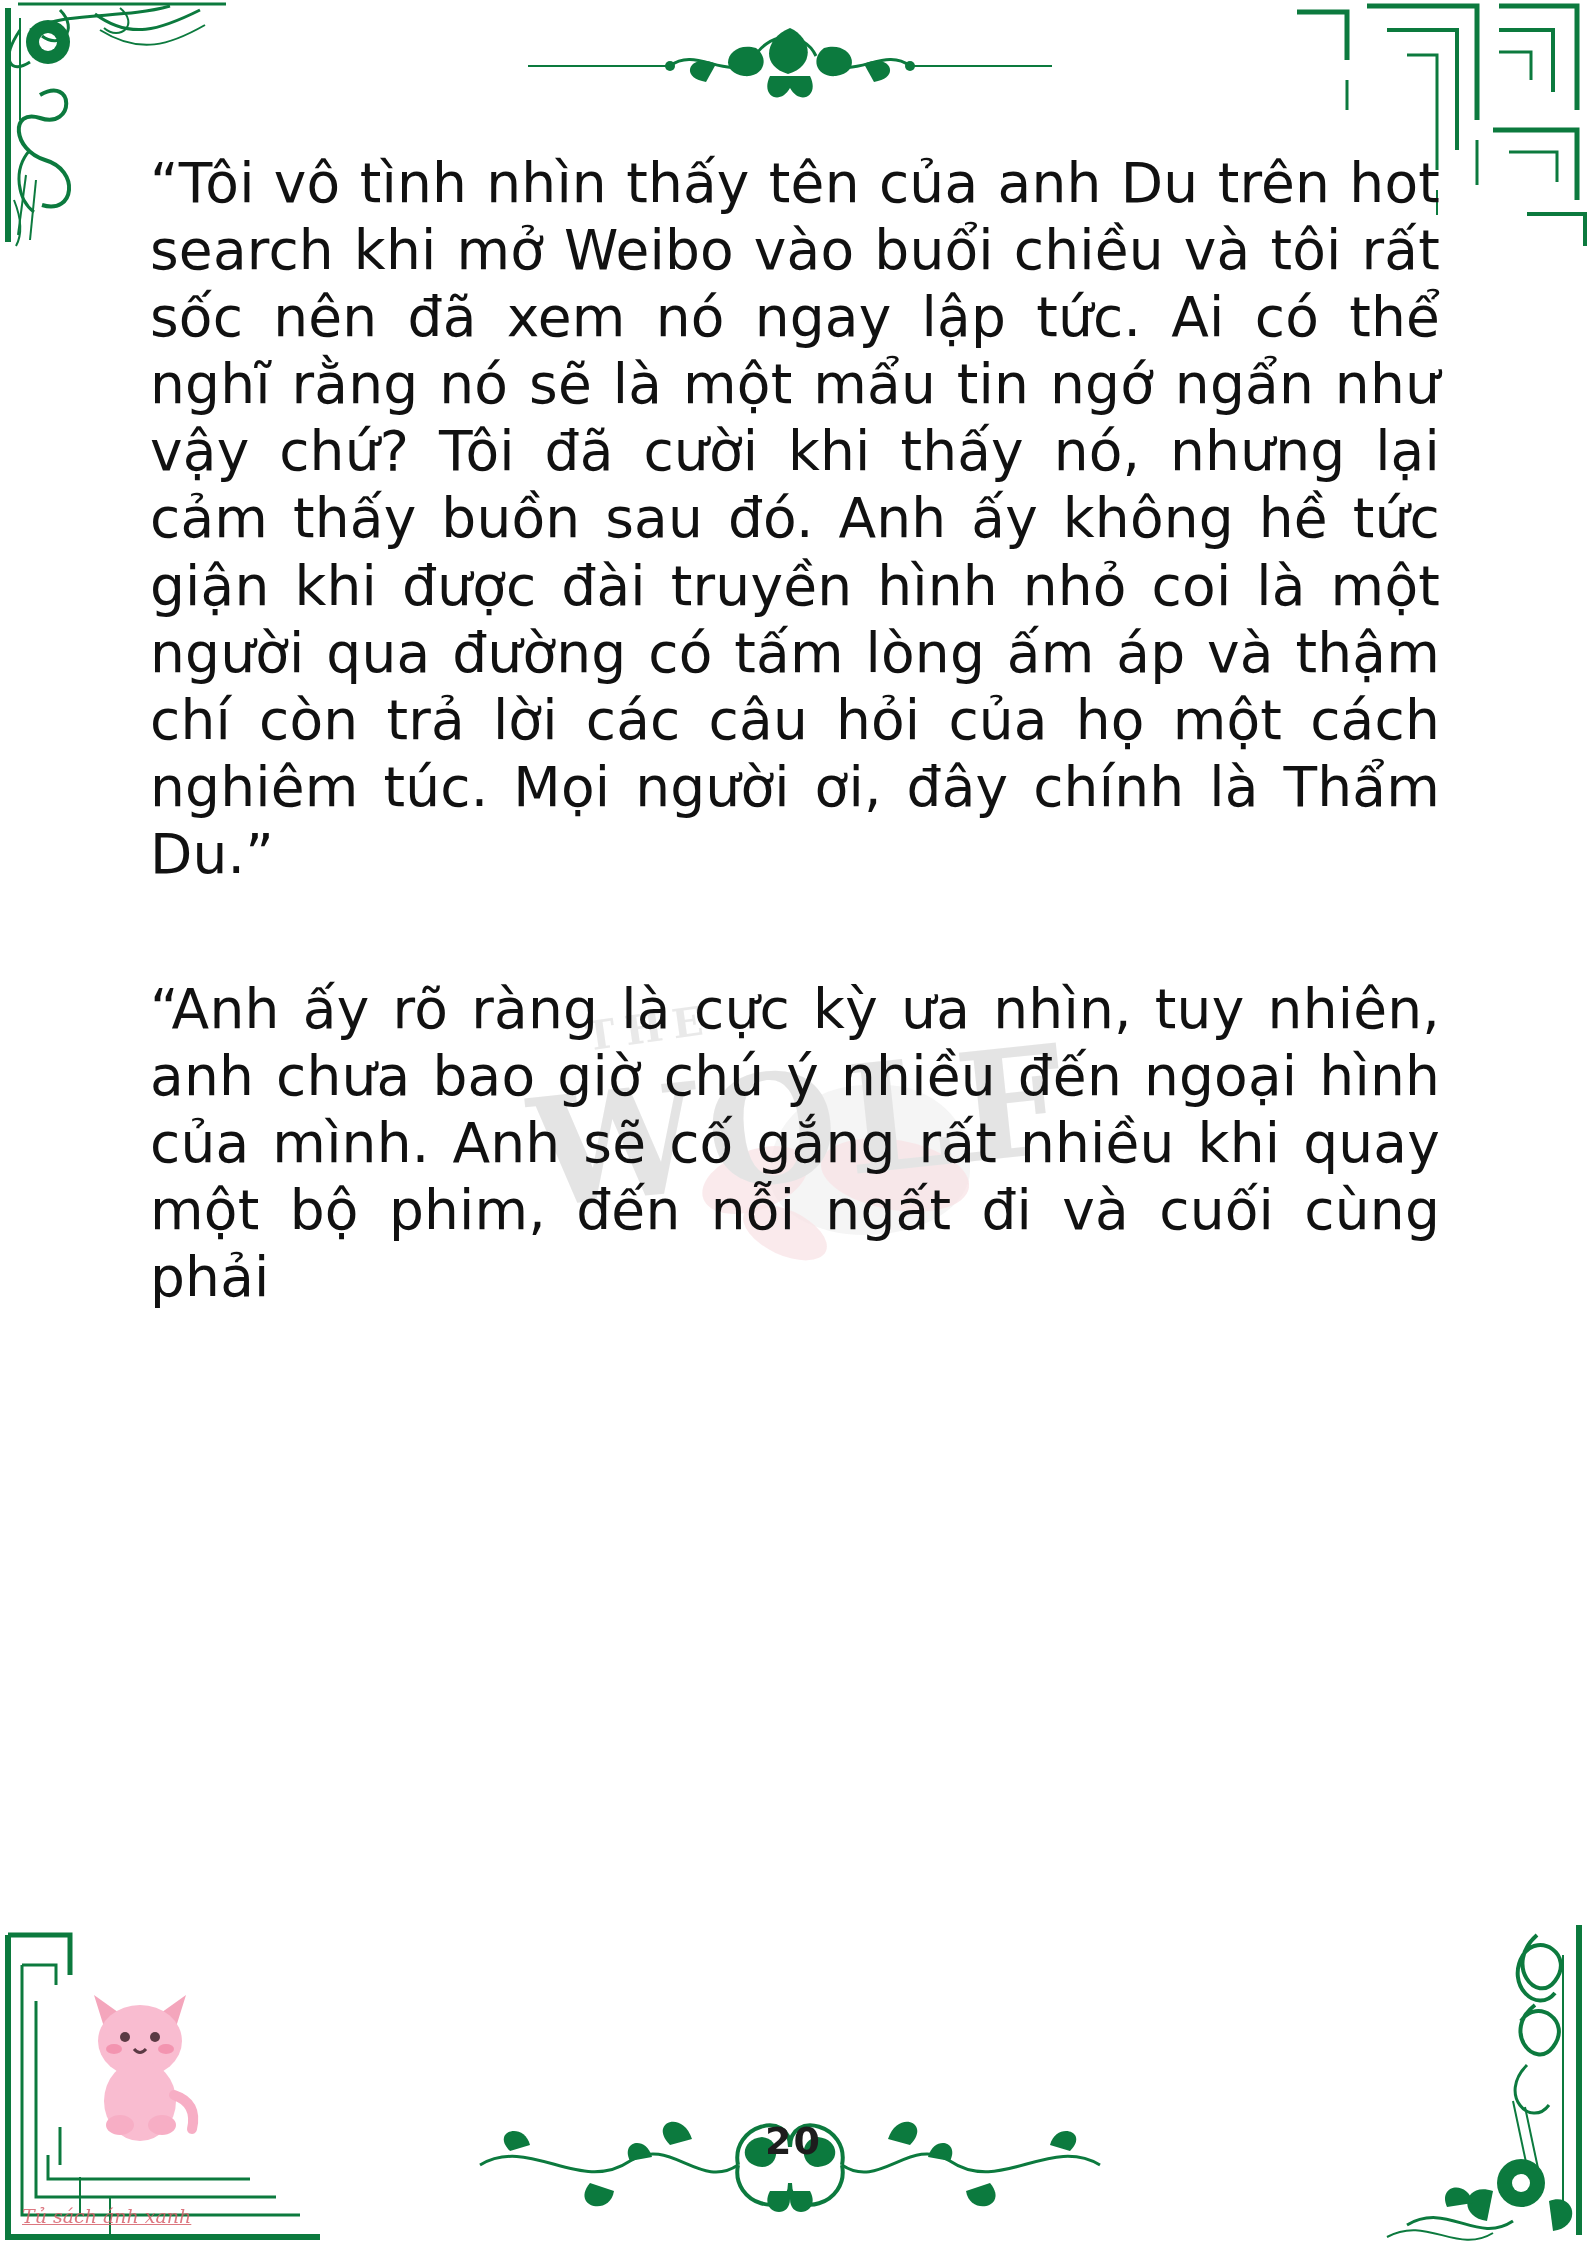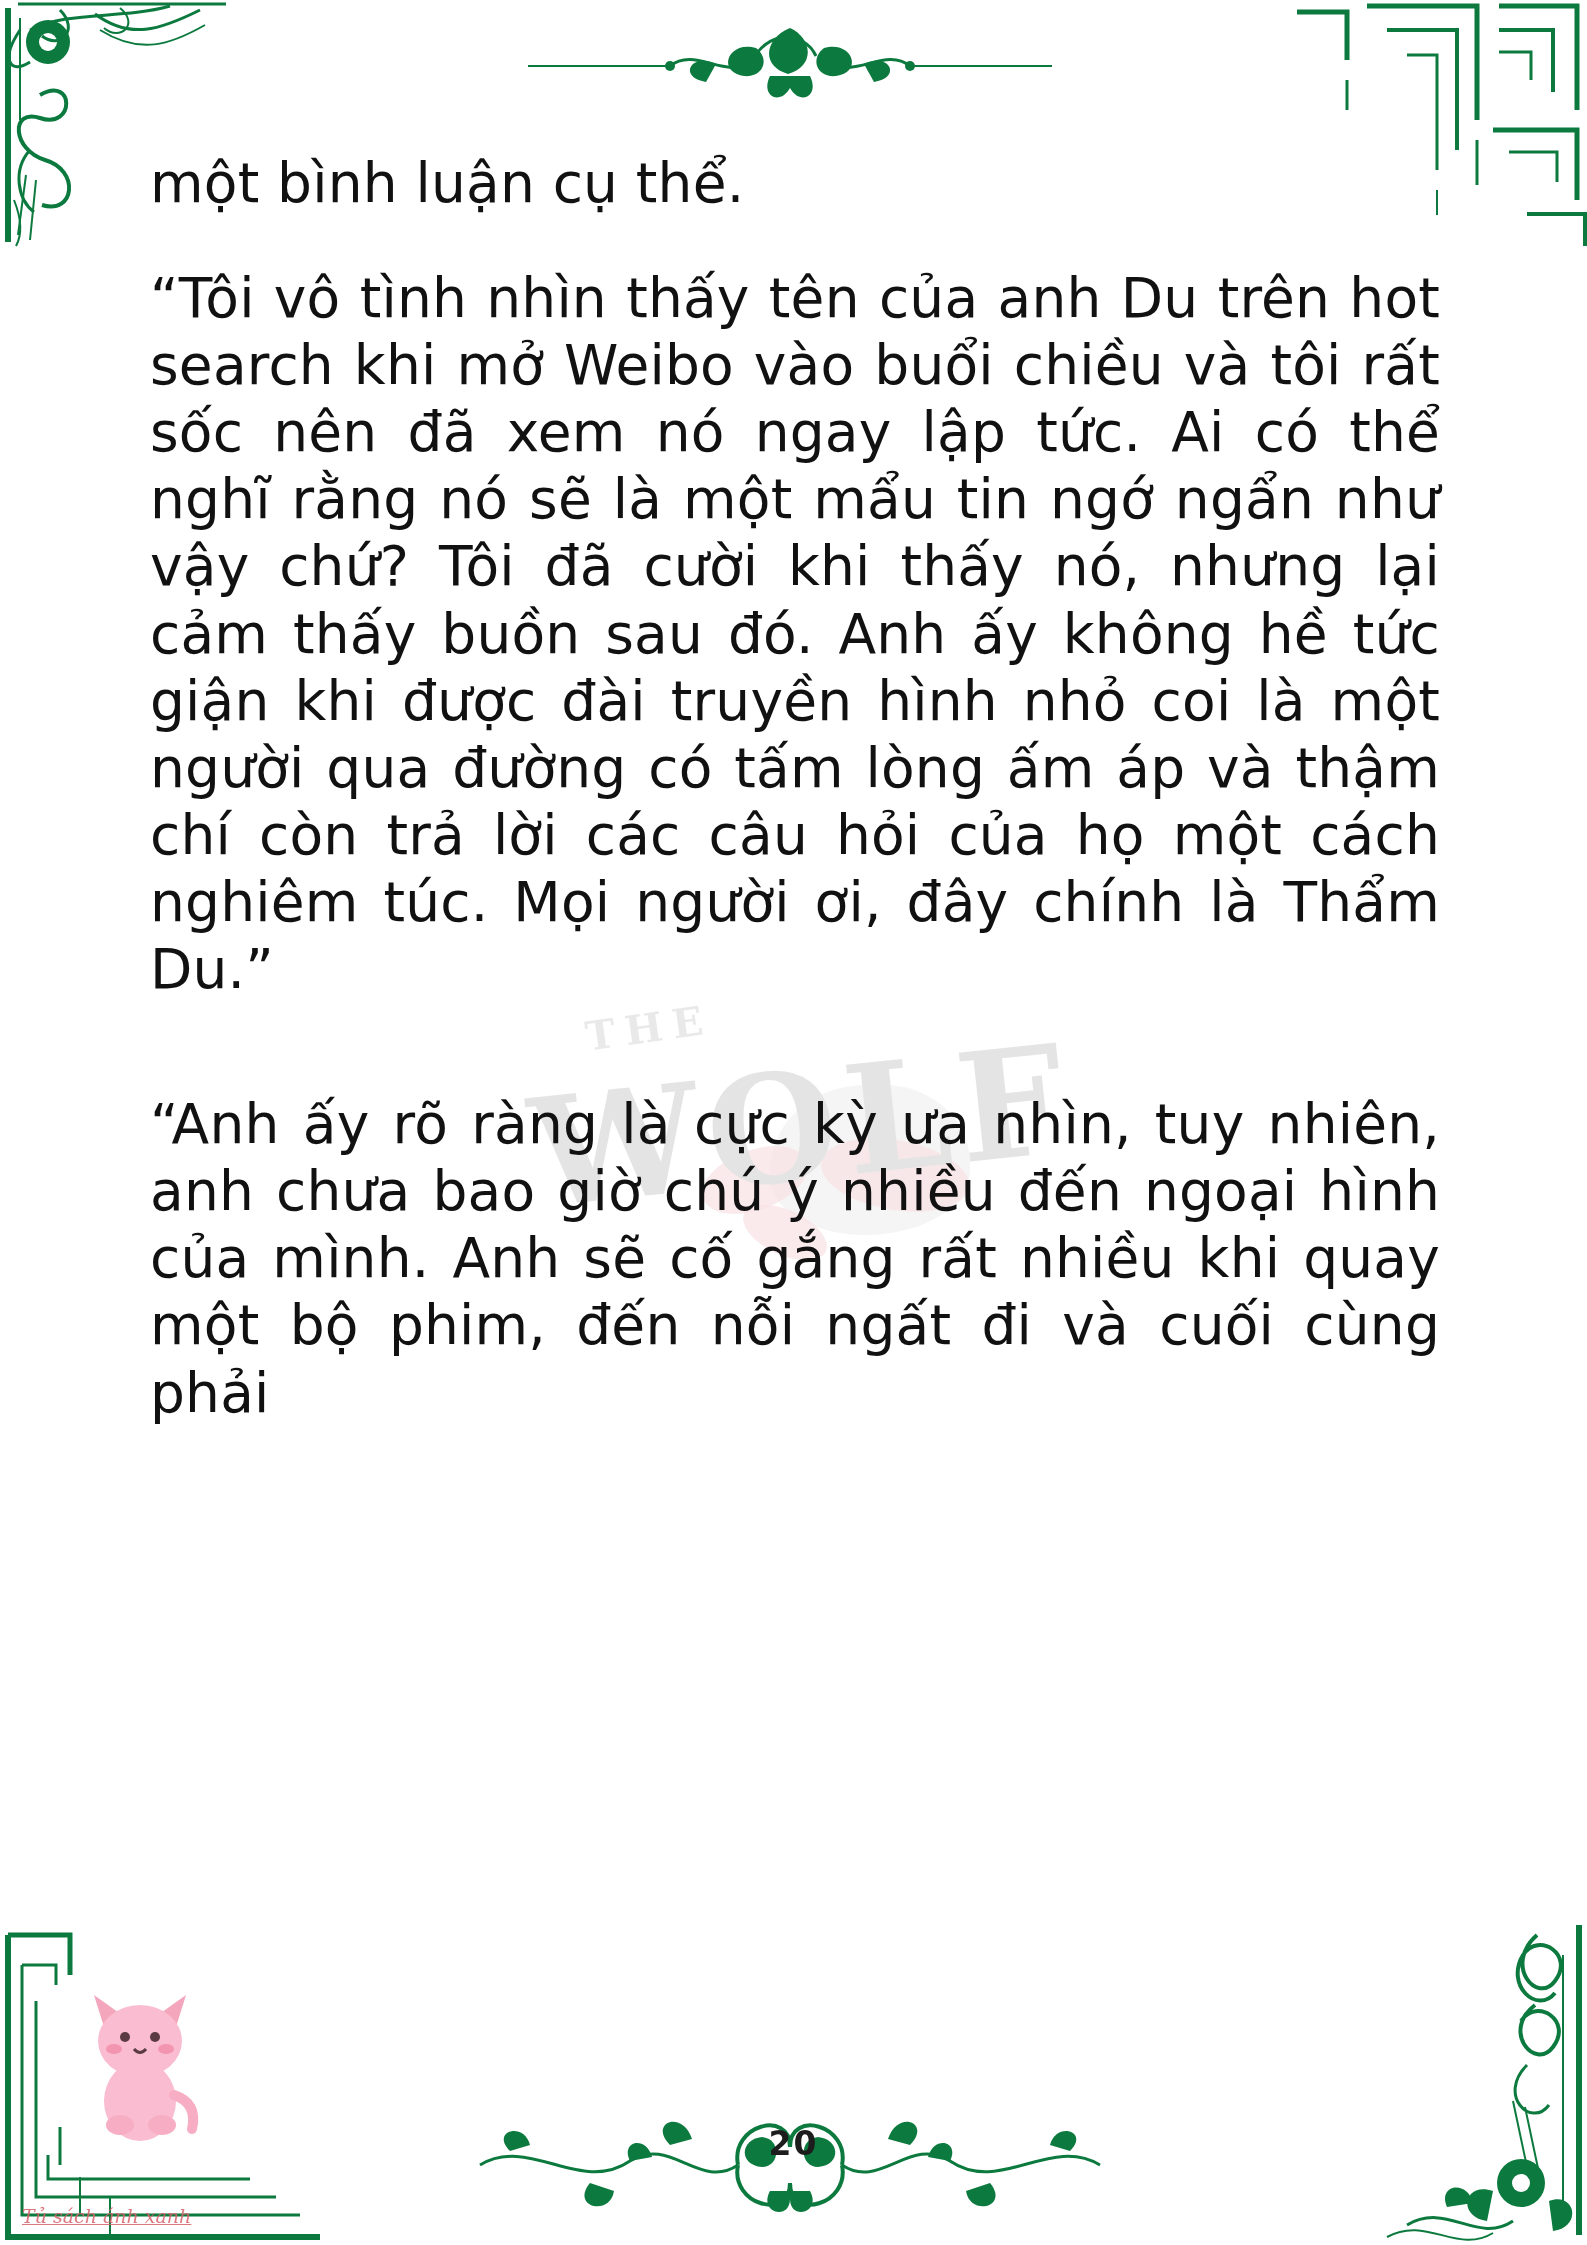--- a/index.html
+++ b/index.html
@@ -129,21 +129,21 @@
 
   
   .page-number {
     position: absolute;
     left: 0;
     right: 0;
     bottom: 82px;
     text-align: center;
     font-family: "DejaVu Sans", sans-serif;
     font-weight: bold;
-    font-size: 33px;
+    font-size: 38px;
     color: #1d1d1d;
     letter-spacing: 2px;
   }
 </style>
 </head>
 <body>
 
 <div class="page">
 
   <div class="ornament orn-tl">
@@ -259,21 +259,20 @@
   <div class="watermark">
     <div class="wm-wolfhead"></div>
     <div class="wm-blob wm-b1"></div>
     <div class="wm-blob wm-b2"></div>
     <div class="wm-blob wm-b3"></div>
     <div class="wm-the">THE</div>
     <div class="wm-wolf">WOLF</div>
   </div>
 
   <div class="content">
-    <p class="para first">một bình luận cụ thể.</p>
     <p class="para">“Tôi vô tình nhìn thấy tên của anh Du trên hot search khi mở Weibo vào buổi chiều và tôi rất sốc nên đã xem nó ngay lập tức. Ai có thể nghĩ rằng nó sẽ là một mẩu tin ngớ ngẩn như vậy chứ? Tôi đã cười khi thấy nó, nhưng lại cảm thấy buồn sau đó. Anh ấy không hề tức giận khi được đài truyền hình nhỏ coi là một người qua đường có tấm lòng ấm áp và thậm chí còn trả lời các câu hỏi của họ một cách nghiêm túc. Mọi người ơi, đây chính là Thẩm Du.”</p>
     <p class="para gap">“Anh ấy rõ ràng là cực kỳ ưa nhìn, tuy nhiên, anh chưa bao giờ chú ý nhiều đến ngoại hình của mình. Anh sẽ cố gắng rất nhiều khi quay một bộ phim, đến nỗi ngất đi và cuối cùng phải</p>
   </div>
 
   <div class="cat">
     <svg viewBox="0 0 140 175" fill="none">
       <path d="M34 52 L24 20 L52 40 Z" fill="#f4a6bc"></path>
       <path d="M106 52 L116 20 L88 40 Z" fill="#f4a6bc"></path>
       <ellipse cx="70" cy="66" rx="42" ry="36" fill="#f9bcd0"></ellipse>
       <ellipse cx="70" cy="126" rx="36" ry="40" fill="#f9bcd0"></ellipse>

